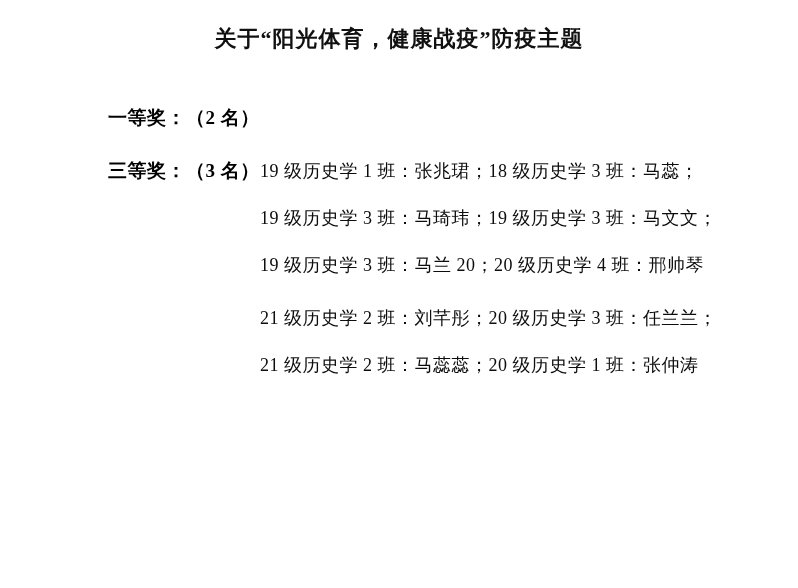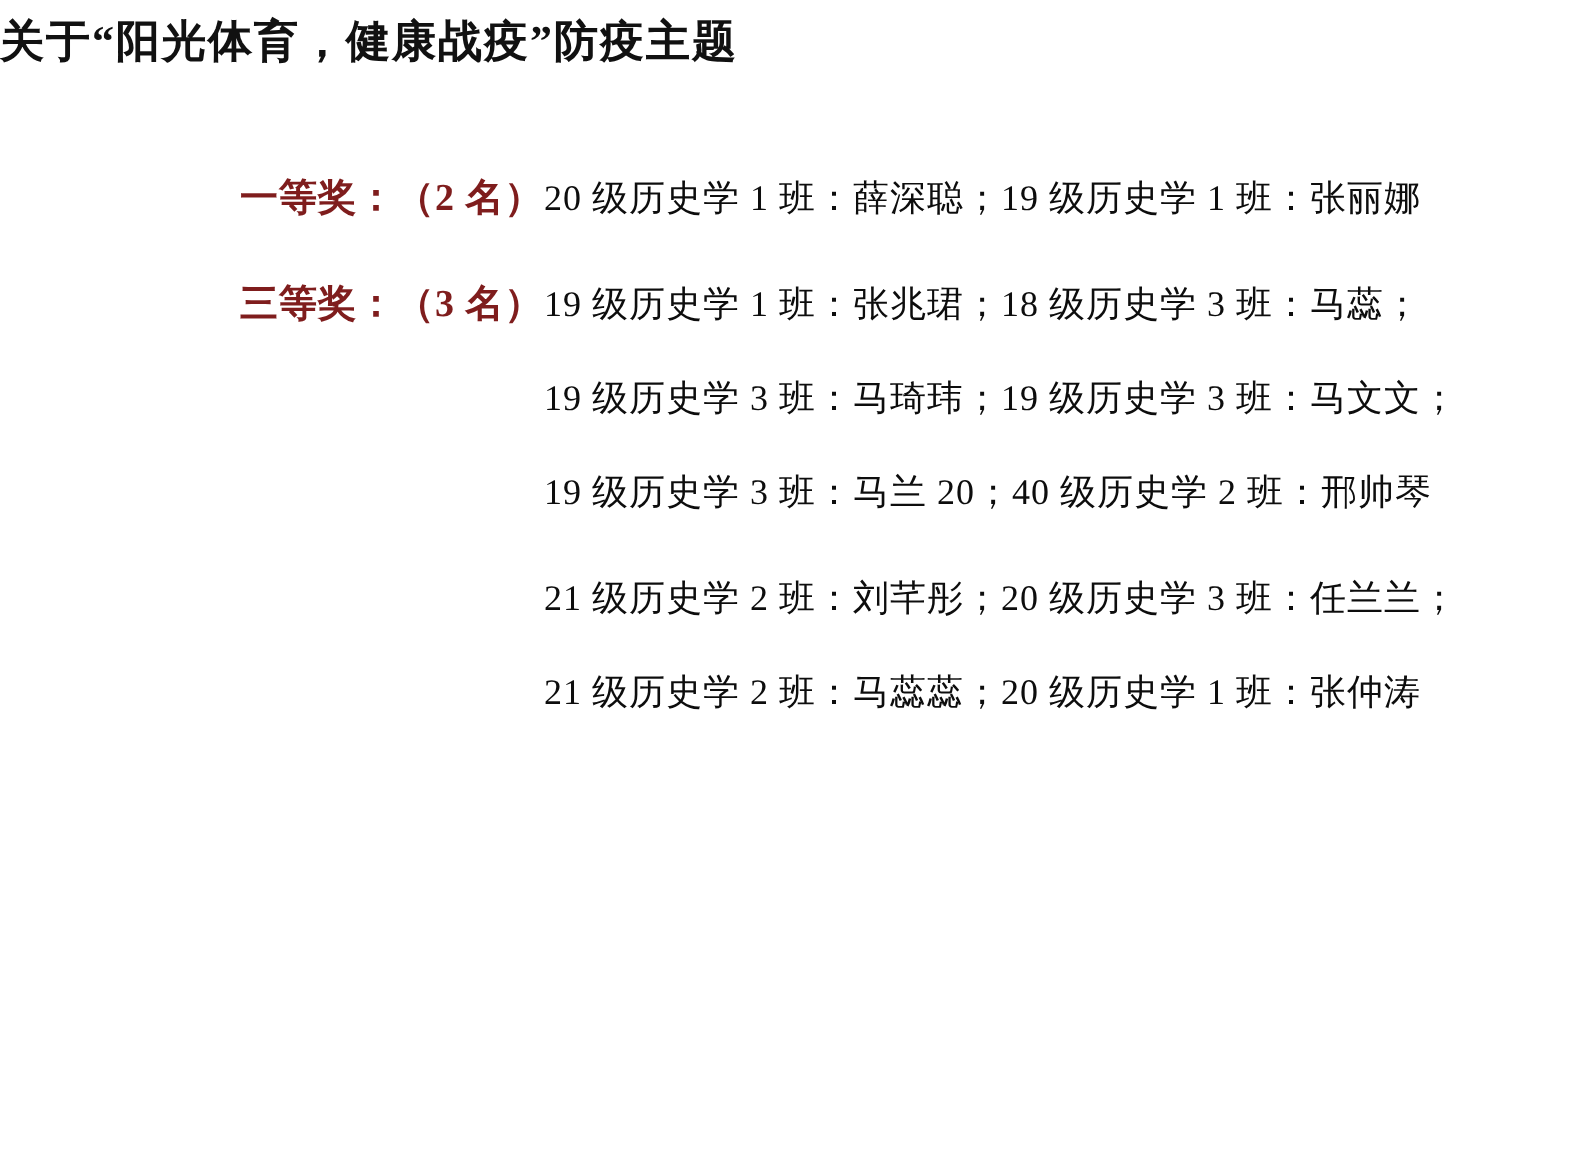--- a/index.html
+++ b/index.html
@@ -15,21 +15,22 @@
     overflow: hidden;
   }
   .page {
     position: relative;
     width: 798px;
     height: 588px;
     box-sizing: border-box;
     padding: 0;
   }
   .title-block {
-    text-align: left;
+    text-align: center;
+    padding-top: 18px;
   }
   .title-line {
     font-size: 22px;
     font-weight: bold;
     letter-spacing: 1px;
     line-height: 42px;
     color: #111111;
   }
   .award-list {
     margin-top: 34px;
@@ -43,23 +44,22 @@
     display: flex;
     align-items: baseline;
     line-height: 47px;
     white-space: nowrap;
   }
   .award-label {
     width: 152px;
     flex: 0 0 152px;
     font-size: 19px;
     font-weight: bold;
-    color: #7f1d1d;
+    color: #000000;
     letter-spacing: 0.5px;
-    margin-left: 12px;
   }
   .award-entries {
     font-size: 18px;
     color: #0d0d0d;
     letter-spacing: 0.5px;
   }
   .award-row.cont .award-label {
     visibility: hidden;
   }
 </style>
@@ -70,37 +70,36 @@
 
   <div class="title-block">
     <div class="title-line">关于“阳光体育，健康战疫”防疫主题</div>
   </div>
 
   <div class="award-list">
 
     <div class="award-group">
       <div class="award-row">
         <div class="award-label">一等奖：（2 名）</div>
-        <div class="award-entries">20 级历史学 1 班：薛深聪；19 级历史学 1 班：张丽娜</div>
       </div>
     </div>
 
 
     <div class="award-group">
       <div class="award-row">
         <div class="award-label">三等奖：（3 名）</div>
         <div class="award-entries">19 级历史学 1 班：张兆珺；18 级历史学 3 班：马蕊；</div>
       </div>
       <div class="award-row cont">
         <div class="award-label"></div>
         <div class="award-entries">19 级历史学 3 班：马琦玮；19 级历史学 3 班：马文文；</div>
       </div>
       <div class="award-row cont">
         <div class="award-label"></div>
-        <div class="award-entries">19 级历史学 3 班：马兰 20；40 级历史学 2 班：邢帅琴</div>
+        <div class="award-entries">19 级历史学 3 班：马兰 20；20 级历史学 4 班：邢帅琴</div>
       </div>
     </div>
 
     <div class="award-group">
       <div class="award-row cont">
         <div class="award-label"></div>
         <div class="award-entries">21 级历史学 2 班：刘芊彤；20 级历史学 3 班：任兰兰；</div>
       </div>
       <div class="award-row cont">
         <div class="award-label"></div>

